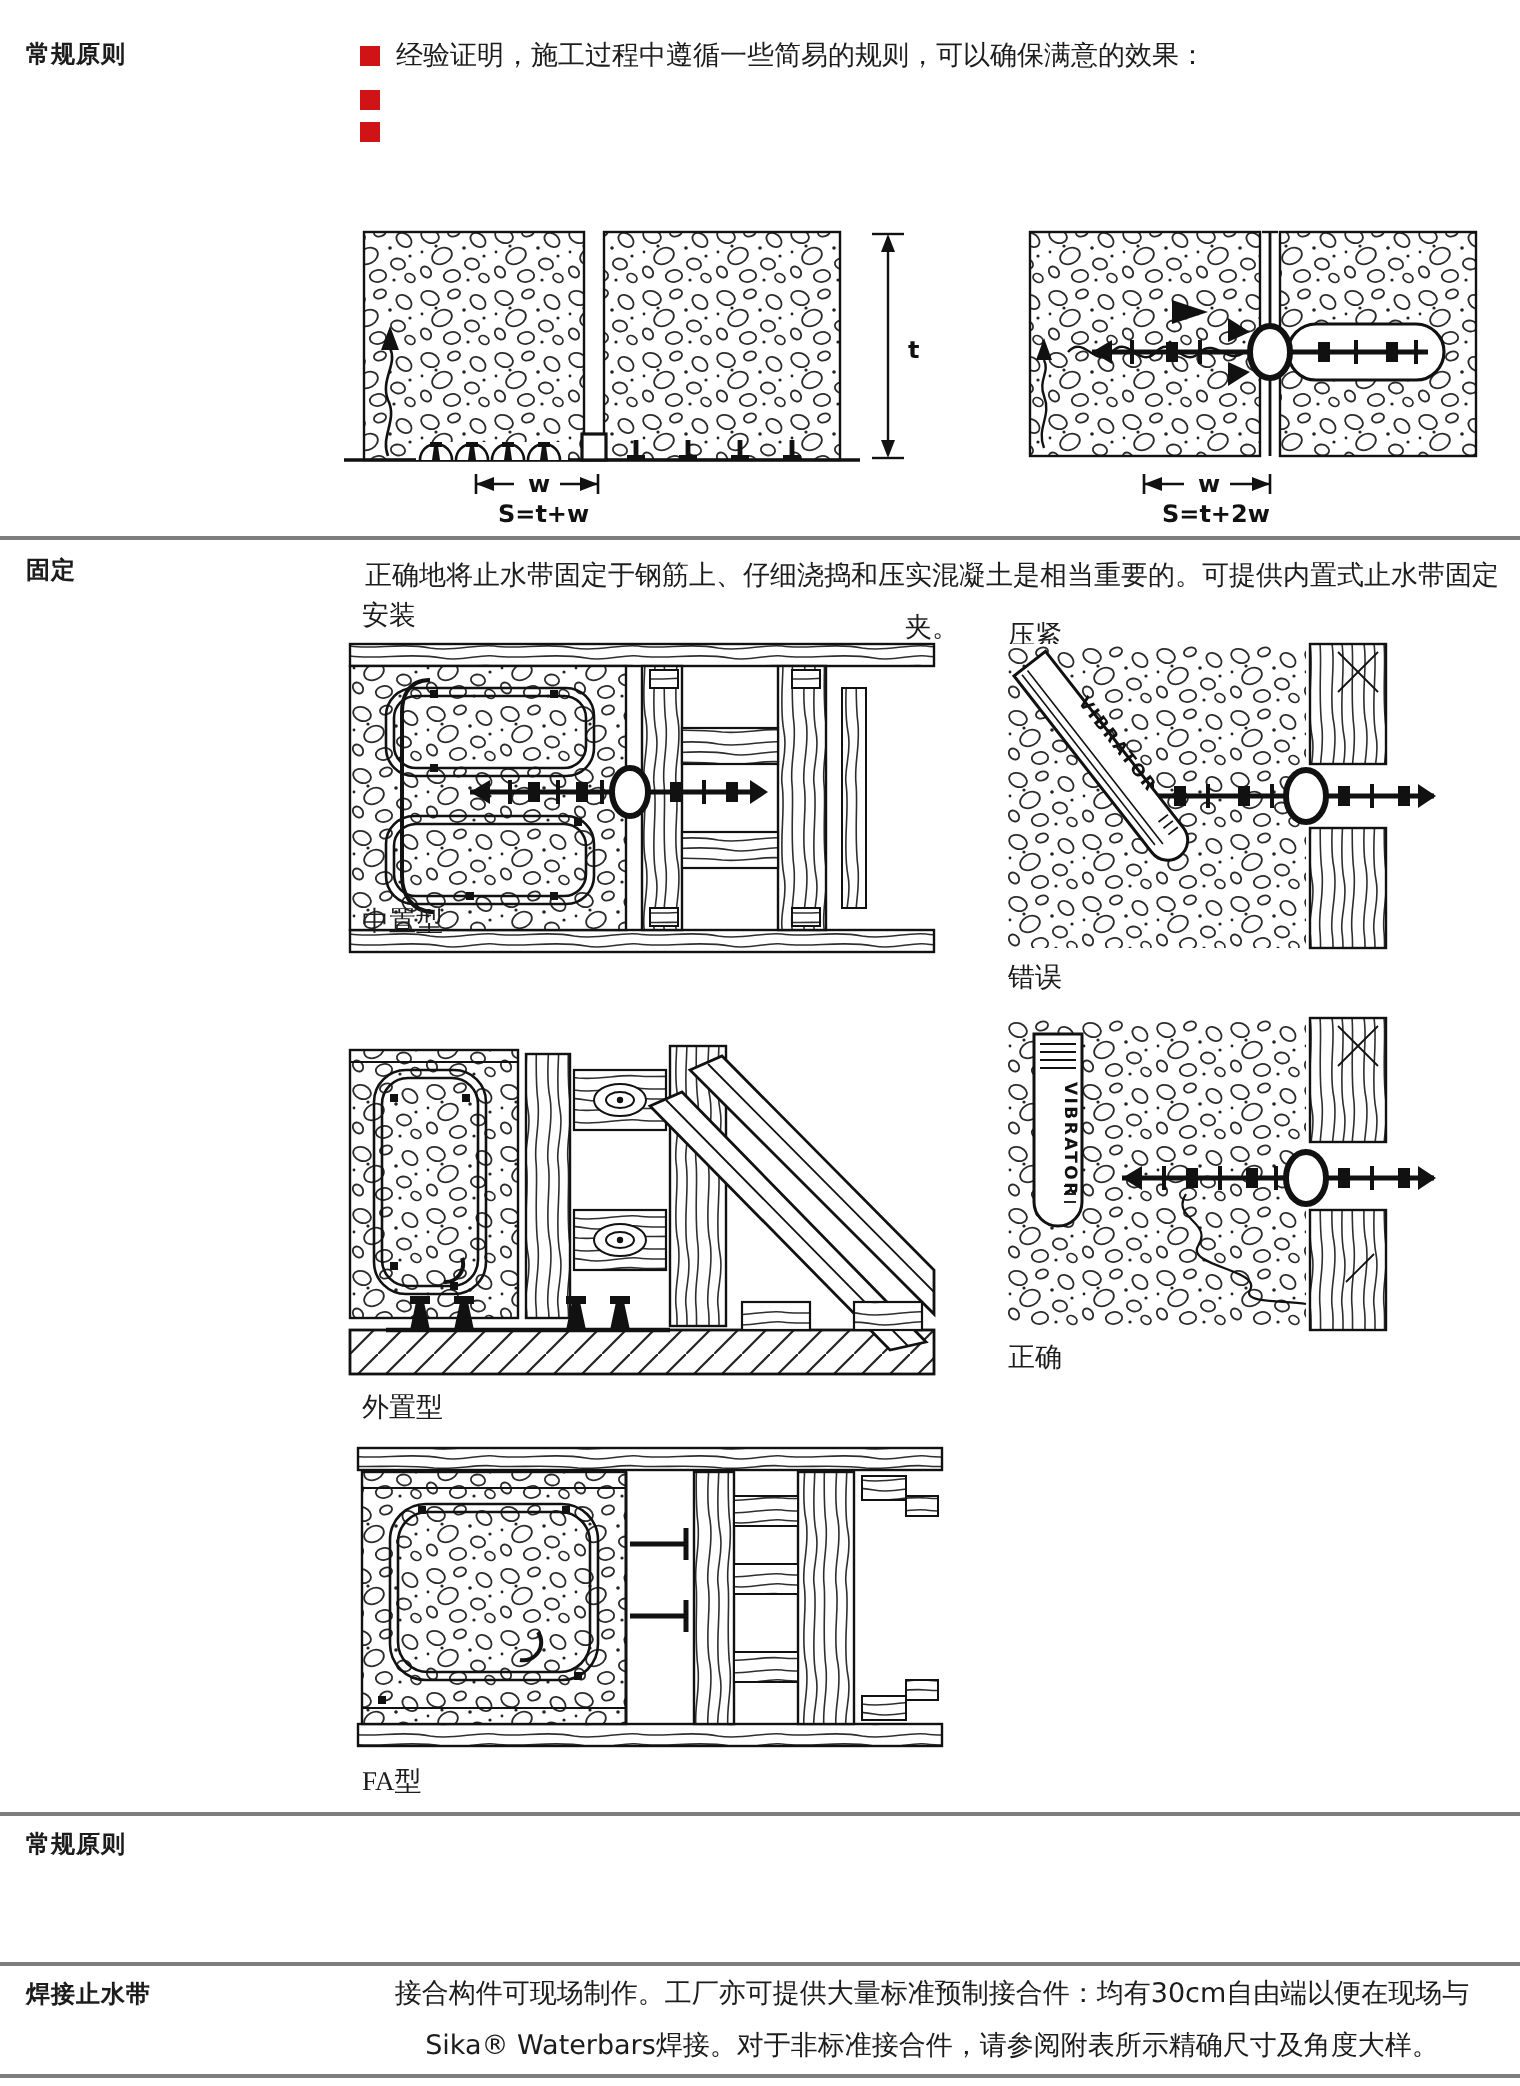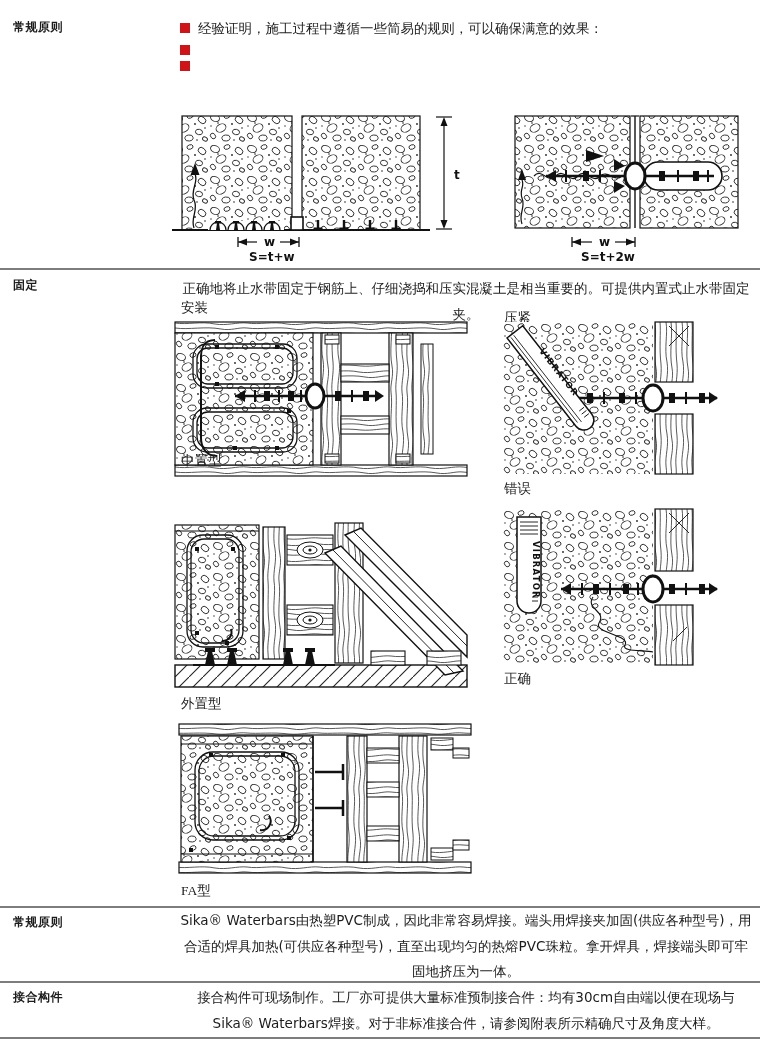--- a/index.html
+++ b/index.html
@@ -414,21 +414,20 @@
         <rect x="278" y="28" width="16" height="10"></rect>
       <rect x="256" y="128" width="22" height="12"></rect>
         <rect x="278" y="120" width="16" height="10"></rect>
     </g>
   </svg>
 
   <div class="diagram-label" style="left:181px;top:882px">FA型</div>
 
   <div class="divider" style="top:906px"></div>
   <div class="sec-heading" style="top:914px">常规原则</div>
-  <div class="body-text" style="top:908px">Sika® Waterbars由热塑PVC制成，因此非常容易焊接。端头用焊接夹加固(供应各种型号)，用合适的焊具加热(可供应各种型号)，直至出现均匀的热熔PVC珠粒。拿开焊具，焊接端头即可牢固地挤压为一体。</div>
 
   <div class="divider" style="top:981px"></div>
-  <div class="sec-heading" style="top:989px">接合构件</div>
+  <div class="sec-heading" style="top:989px">焊接止水带</div>
   <div class="body-text" style="top:985px">接合构件可现场制作。工厂亦可提供大量标准预制接合件：均有30cm自由端以便在现场与Sika® Waterbars焊接。对于非标准接合件，请参阅附表所示精确尺寸及角度大样。</div>
 
   <div class="divider" style="top:1037px"></div>
 
 </div>
 
 </body></html>

